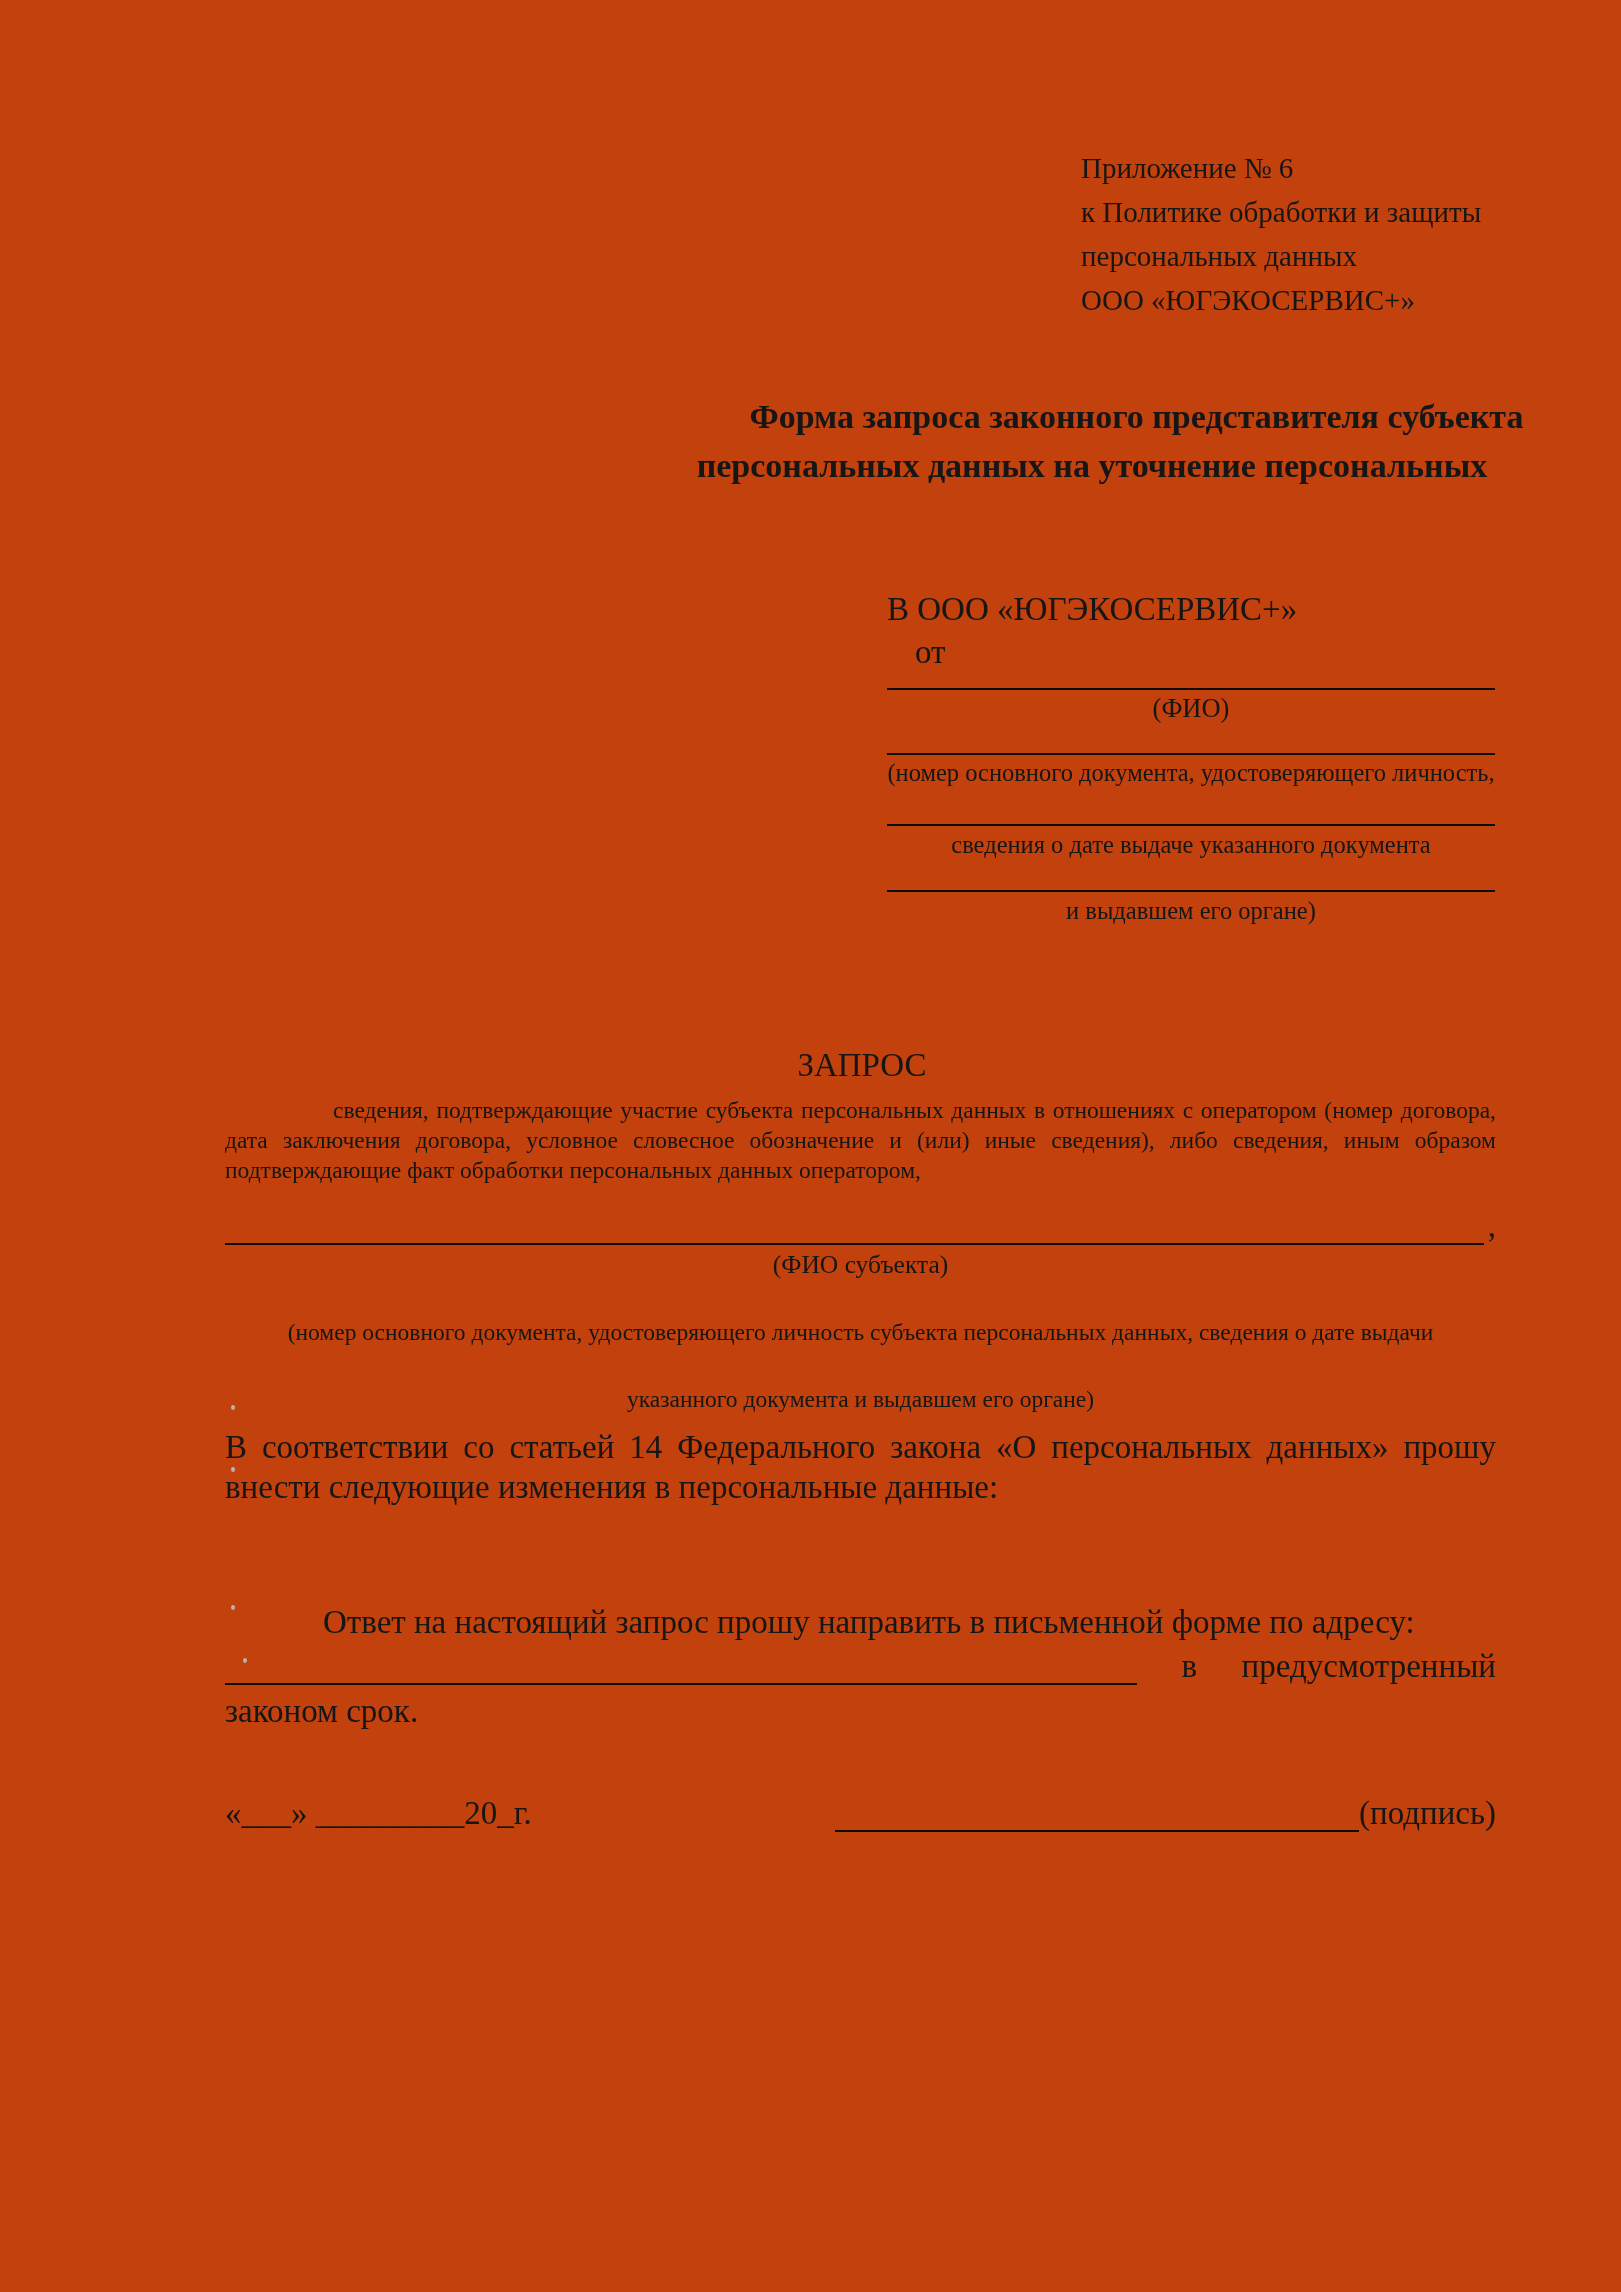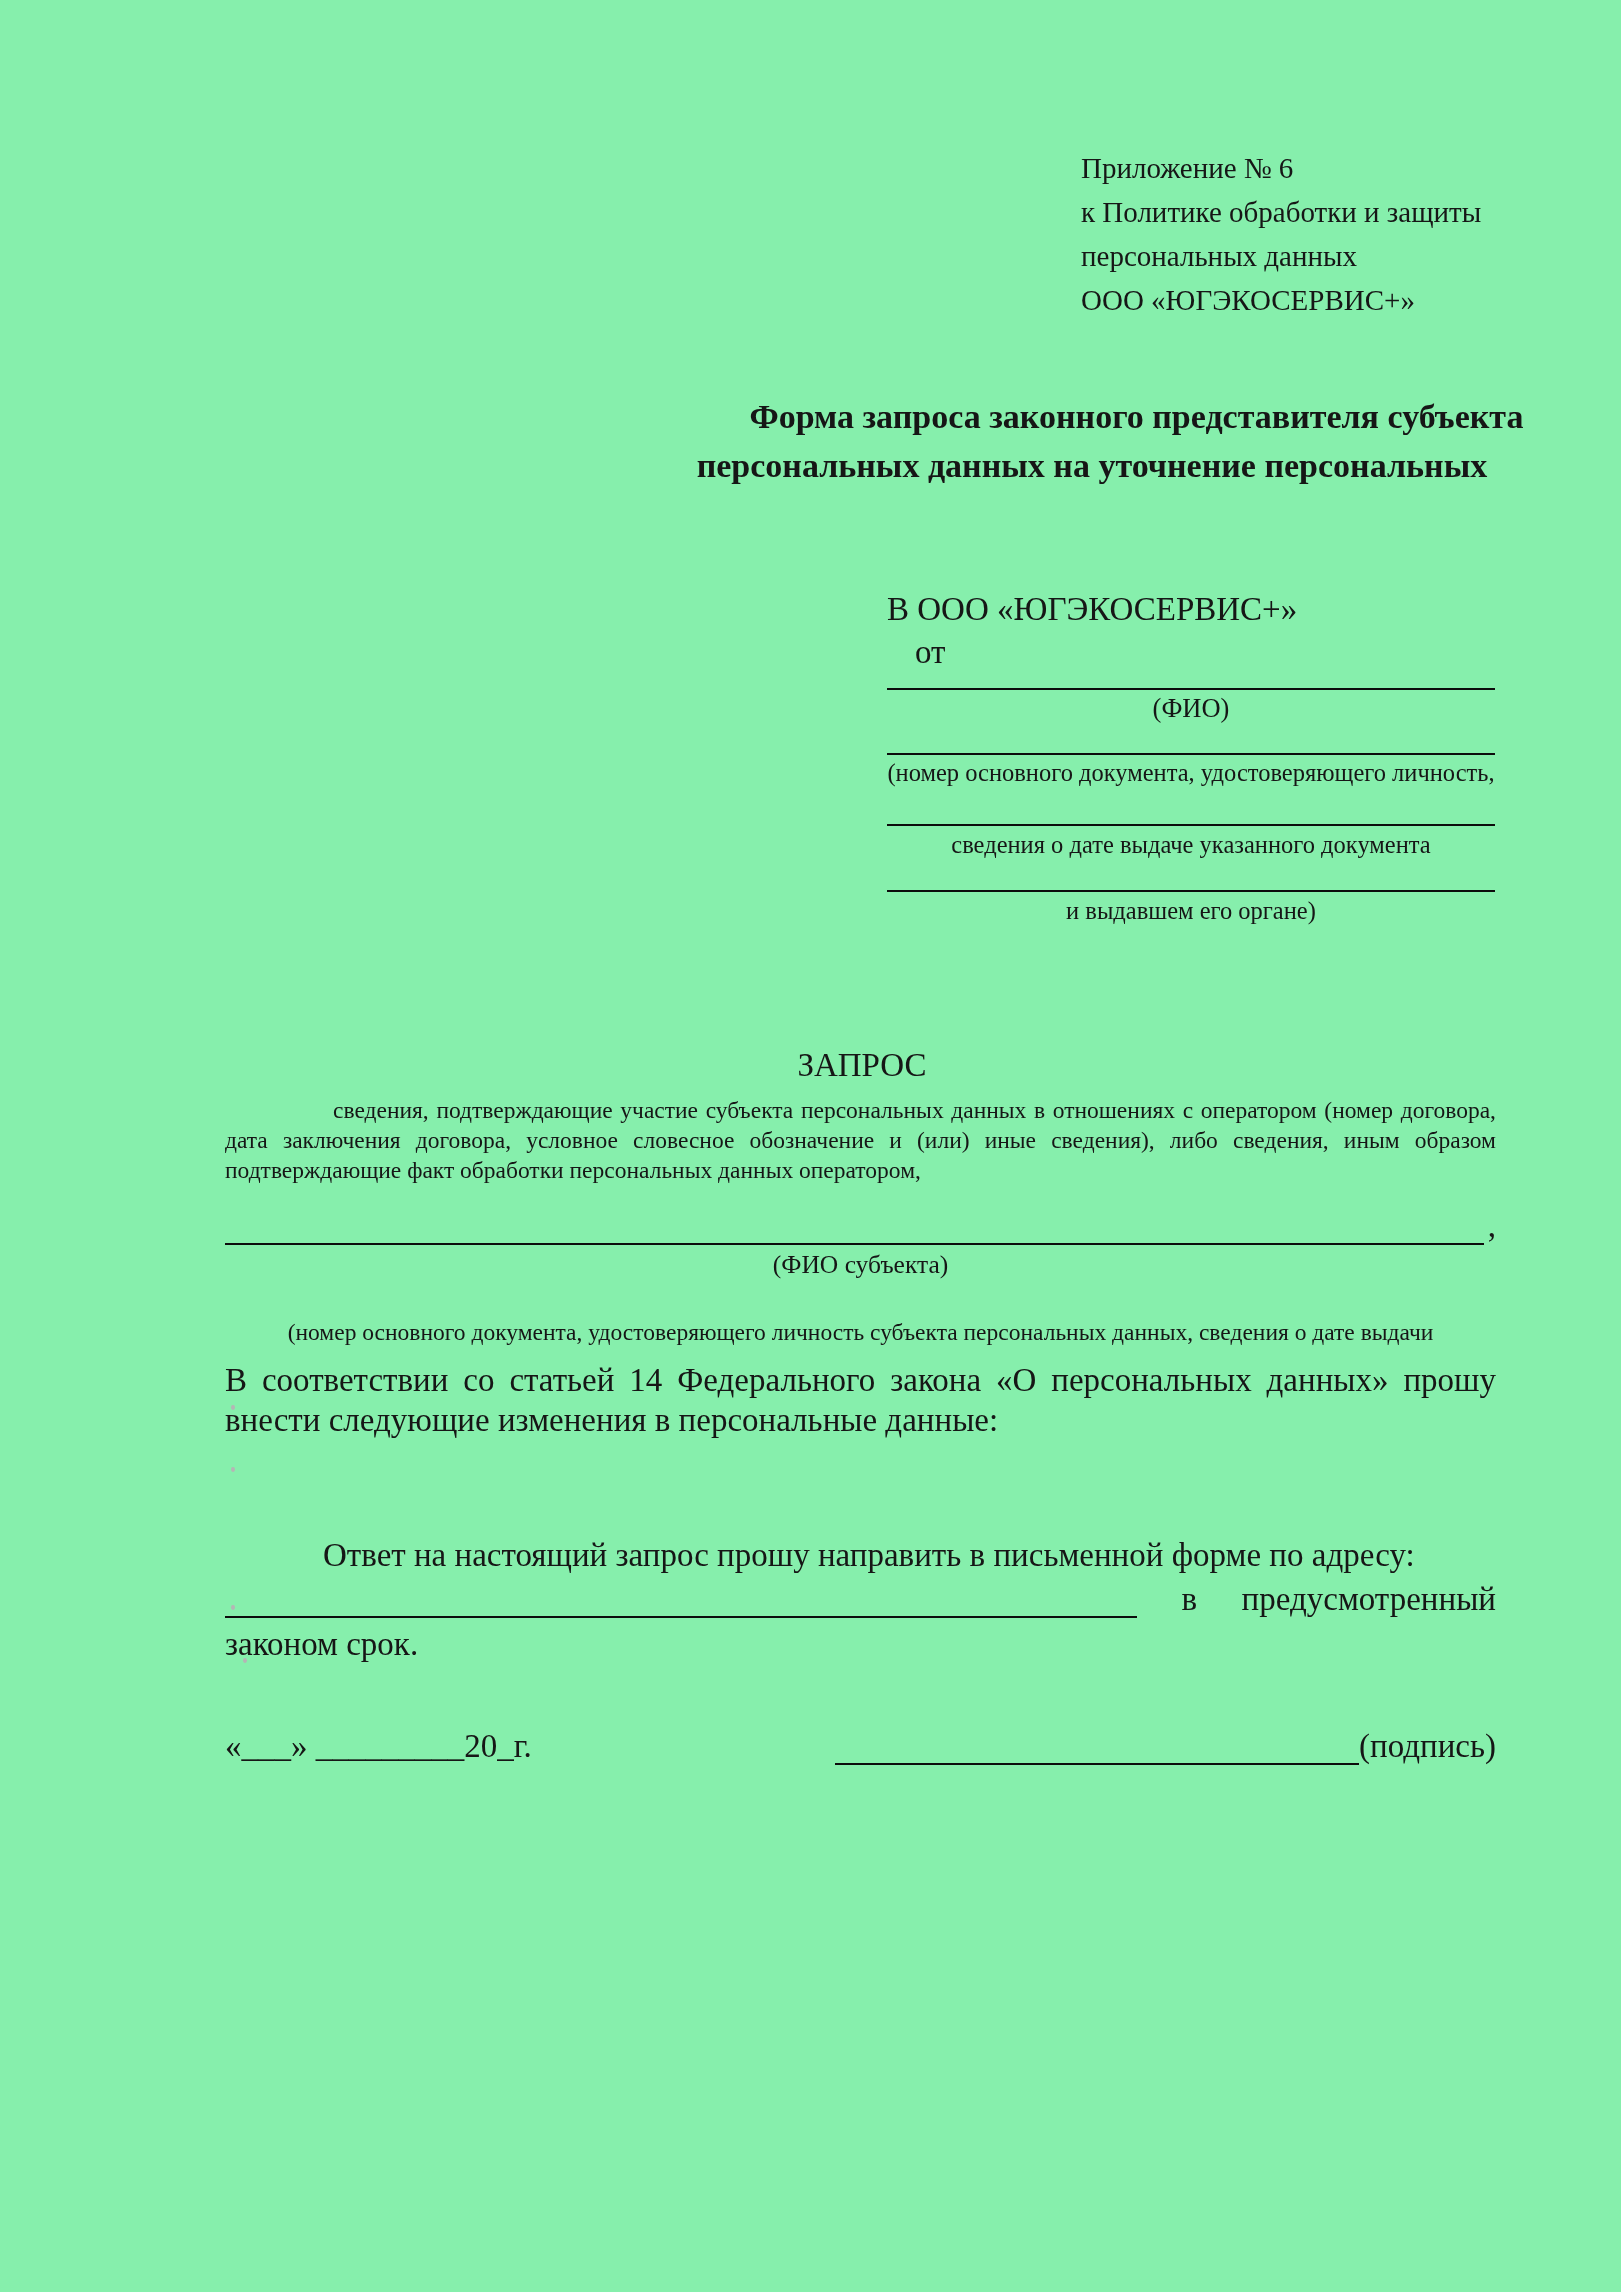--- a/index.html
+++ b/index.html
@@ -1,19 +1,19 @@
 <!DOCTYPE html>
 <html><head>
 <meta charset="utf-8">
 <style>
   html,body{margin:0;padding:0;background:#ffffff;}
   .page{
     position:relative;
     width:1621px;height:2293px;
-    background:#86efac;
+    background:#c2410c;
     font-family:"Liberation Serif","DejaVu Serif",serif;
     color:#161616;
     overflow:hidden;
   }
   
   .appendix{position:absolute;left:1081px;top:146px;font-size:29px;line-height:44px;white-space:nowrap;}
   
   .title{position:absolute;left:225px;top:392px;width:1274px;text-align:right;font-weight:700;font-size:34px;line-height:49px;}
   .title .t1{transform:translateX(24.5px);}
   .title .t2{transform:translateX(-11.8px);}
@@ -99,20 +99,21 @@
     <div class="smallprint">сведения, подтверждающие участие субъекта персональных данных в отношениях с оператором (номер договора, дата заключения договора, условное словесное обозначение и (или) иные сведения), либо сведения, иным образом подтверждающие факт обработки персональных данных оператором,</div>
 
 
     <div class="fillrow fio-row">
       <span class="fill"></span>
       <span class="tail">,</span>
     </div>
     <div class="center-cap">(ФИО субъекта)</div>
 
     <div class="center-cap small">(номер основного документа, удостоверяющего личность субъекта персональных данных, сведения о дате выдачи</div>
+    <div class="center-cap small">указанного документа и выдавшем его органе)</div>
 
     <div class="law">В соответствии со статьей 14 Федерального закона «О персональных данных» прошу внести следующие изменения в персональные данные:</div>
 
     <div class="reply">Ответ на настоящий запрос прошу направить в письменной форме по адресу:</div>
 
     <div class="reply-row">
       <span class="fill"></span>
       <span class="w">в</span>
       <span class="w">предусмотренный</span>
     </div>

